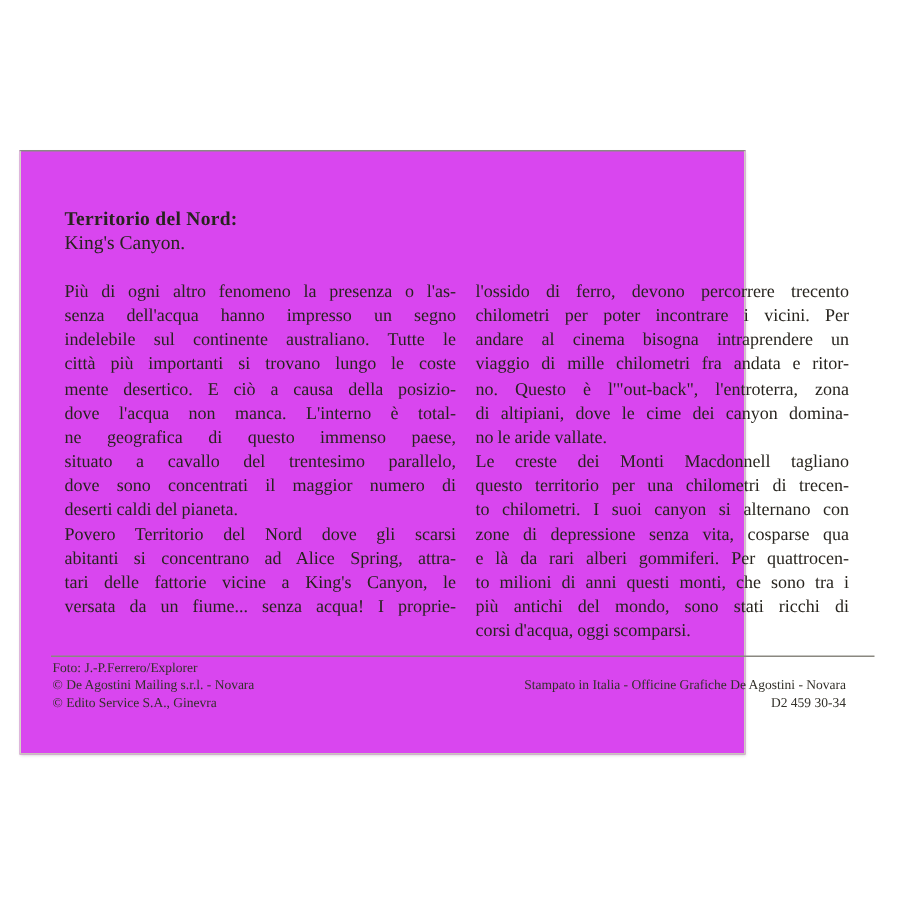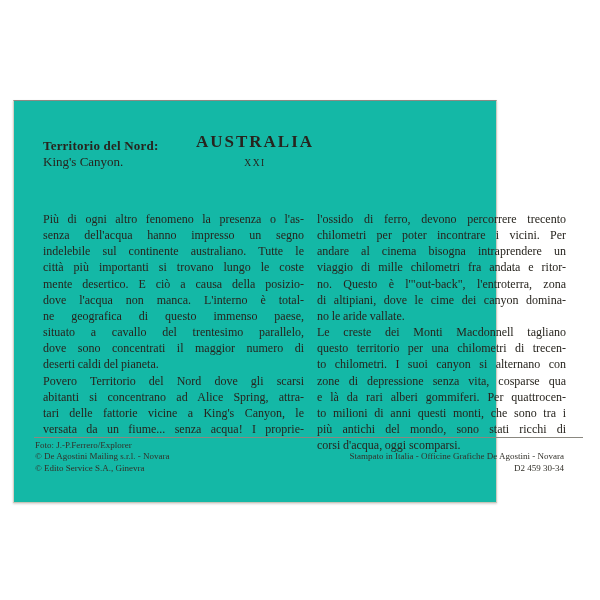--- a/index.html
+++ b/index.html
@@ -16,21 +16,21 @@
     height: 600px;
     background: #ffffff;
     overflow: hidden;
   }
   .card {
     position: absolute;
     left: 13px;
     top: 100px;
     width: 484px;
     height: 403px;
-    background: #14b8a6;
+    background: #d946ef;
     border-top: 1px solid #8b8a84;
     border-left: 1px solid #d6d2c6;
     border-right: 1px solid #cfccc0;
     border-bottom: 1px solid #c8c5b8;
     box-shadow: 0 1px 2px rgba(0,0,0,0.18);
     box-sizing: border-box;
     color: #27241e;
   }
   
   .title-left {
@@ -74,21 +74,20 @@
     top: 85px;
     left: 29px;
     width: 523px;
     display: flex;
     gap: 13px;
   }
   .col {
     font-size: 12px;
     line-height: 16.15px;
     word-spacing: -0.3px;
-    margin-top: 25px;
   }
   .col-left  { width: 261px; }
   .col-right { width: 249px; }
   .para { margin: 0; }
   .line {
     text-align: justify;
     text-align-last: justify;
     overflow: hidden;
   }
   .para .line:last-child { text-align-last: left; }
@@ -119,24 +118,20 @@
 <body>
 
 <div class="page">
   <div class="card">
 
     <div class="title-left">
       <div class="region-title">Territorio del Nord:</div>
       <div class="subtitle">King's Canyon.</div>
     </div>
 
-    <div class="title-center">
-      <div class="country-title">AUSTRALIA</div>
-      <div class="series-number">XXI</div>
-    </div>
 
     <div class="columns">
       <div class="col col-left">
           <div class="para">
             <div class="line">Più di ogni altro fenomeno la presenza o l'as-</div>
             <div class="line">senza dell'acqua hanno impresso un segno</div>
             <div class="line">indelebile sul continente australiano. Tutte le</div>
             <div class="line">città più importanti si trovano lungo le coste</div>
             <div class="line">mente desertico. E ciò a causa della posizio-</div>
             <div class="line">dove l'acqua non manca. L'interno è total-</div>

